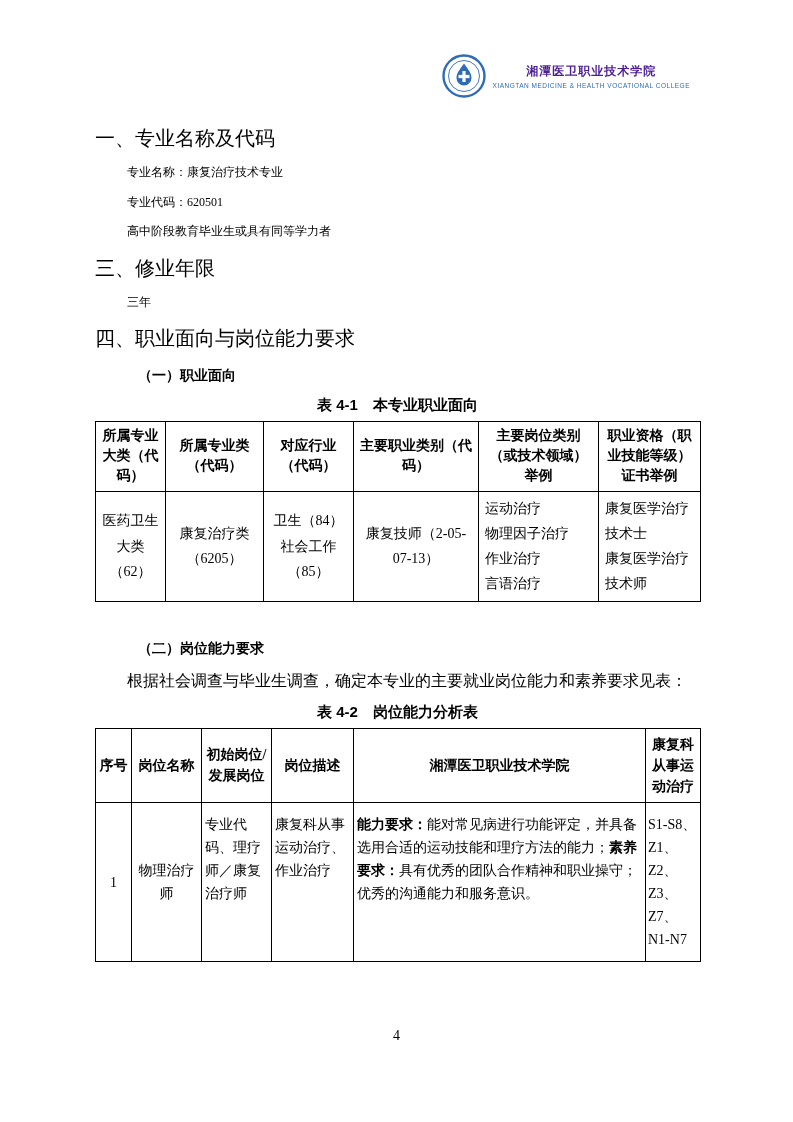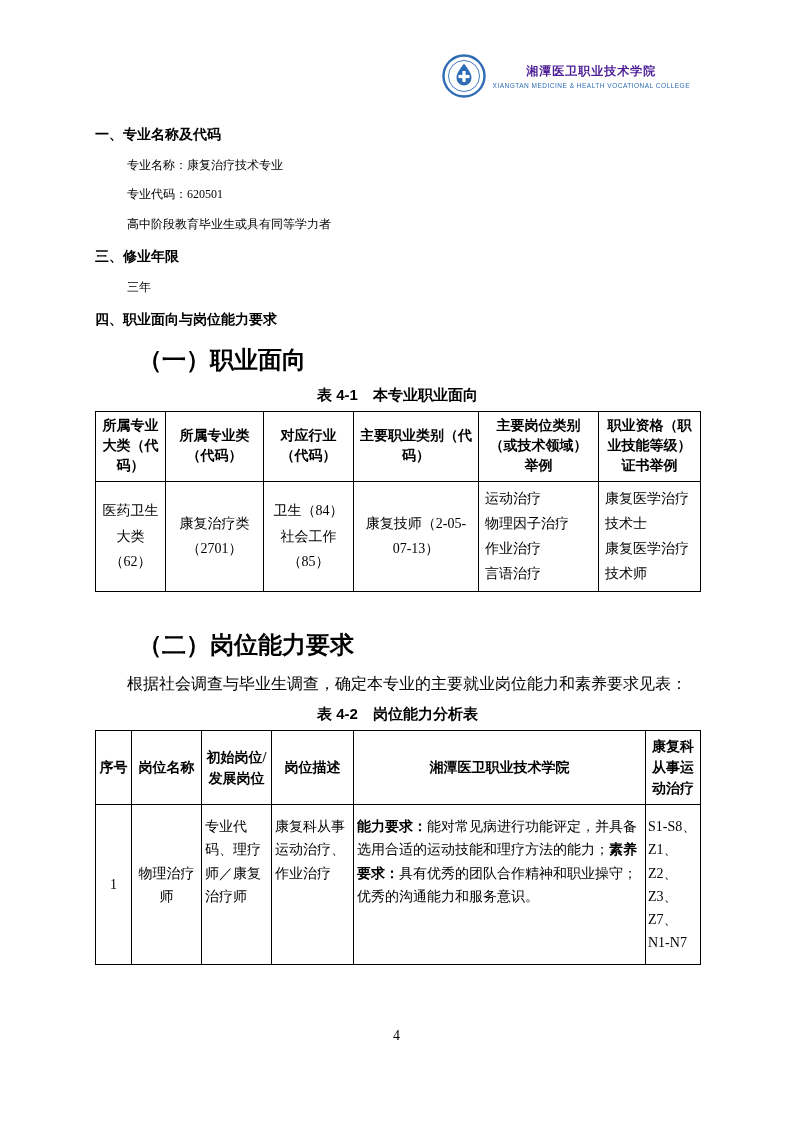--- a/index.html
+++ b/index.html
@@ -23,26 +23,26 @@
     font-family: Liberation Sans, sans-serif;
   }
   .logo-en {
     color: #2e6db4; font-size: 6.5px; letter-spacing: 0.5px; margin-top: 2px;
     font-family: "Liberation Sans", sans-serif; white-space: nowrap;
   }
   
   .content { padding: 12px 93px 0 95px; }
   h2.sec {
     font-family: "Liberation Sans", sans-serif;
-    font-size: 14px; font-weight: bold; margin: 16px 0 0; line-height: 1.25;
+    font-size: 20px; font-weight: normal; margin: 16px 0 0; line-height: 1.25;
   }
   p.body-line { font-size: 12px; margin: 14px 0 0; padding-left: 32px; line-height: 1.3; }
   h3.sub {
     font-family: "Liberation Sans", sans-serif;
-    font-size: 24px; font-weight: bold; margin: 16px 0 0; padding-left: 43px; line-height: 1.25;
+    font-size: 14px; font-weight: bold; margin: 16px 0 0; padding-left: 43px; line-height: 1.25;
   }
   h3.sub2 { margin-top: 38px; }
   p.intro { font-size: 16px; margin: 14px 0 0; padding-left: 32px; line-height: 1.3; }
   .tcaption {
     text-align: center; font-weight: bold; font-size: 15px; margin-top: 11px;
     font-family: "Liberation Sans", sans-serif;
   }
   
   table { border-collapse: collapse; table-layout: fixed; width: 605px; margin-top: 6px; }
   th, td { border: 1px solid #000; font-size: 14px; overflow: hidden; }
@@ -119,21 +119,21 @@
           <th>所属专业类（代码）</th>
           <th>对应行业（代码）</th>
           <th>主要职业类别（代码）</th>
           <th>主要岗位类别（或技术领域）举例</th>
           <th>职业资格（职业技能等级）证书举例</th>
         </tr>
       </thead>
       <tbody>
         <tr class="body">
           <td>医药卫生大类（62）</td>
-          <td>康复治疗类（2701）</td>
+          <td>康复治疗类（6205）</td>
           <td>卫生（84）社会工作（85）</td>
           <td>康复技师（2-05-07-13）</td>
           <td class="cell-left pre">运动治疗
 物理因子治疗
 作业治疗
 言语治疗</td>
           <td class="cell-left pre">康复医学治疗技术士
 康复医学治疗技术师</td>
         </tr>
       </tbody>

